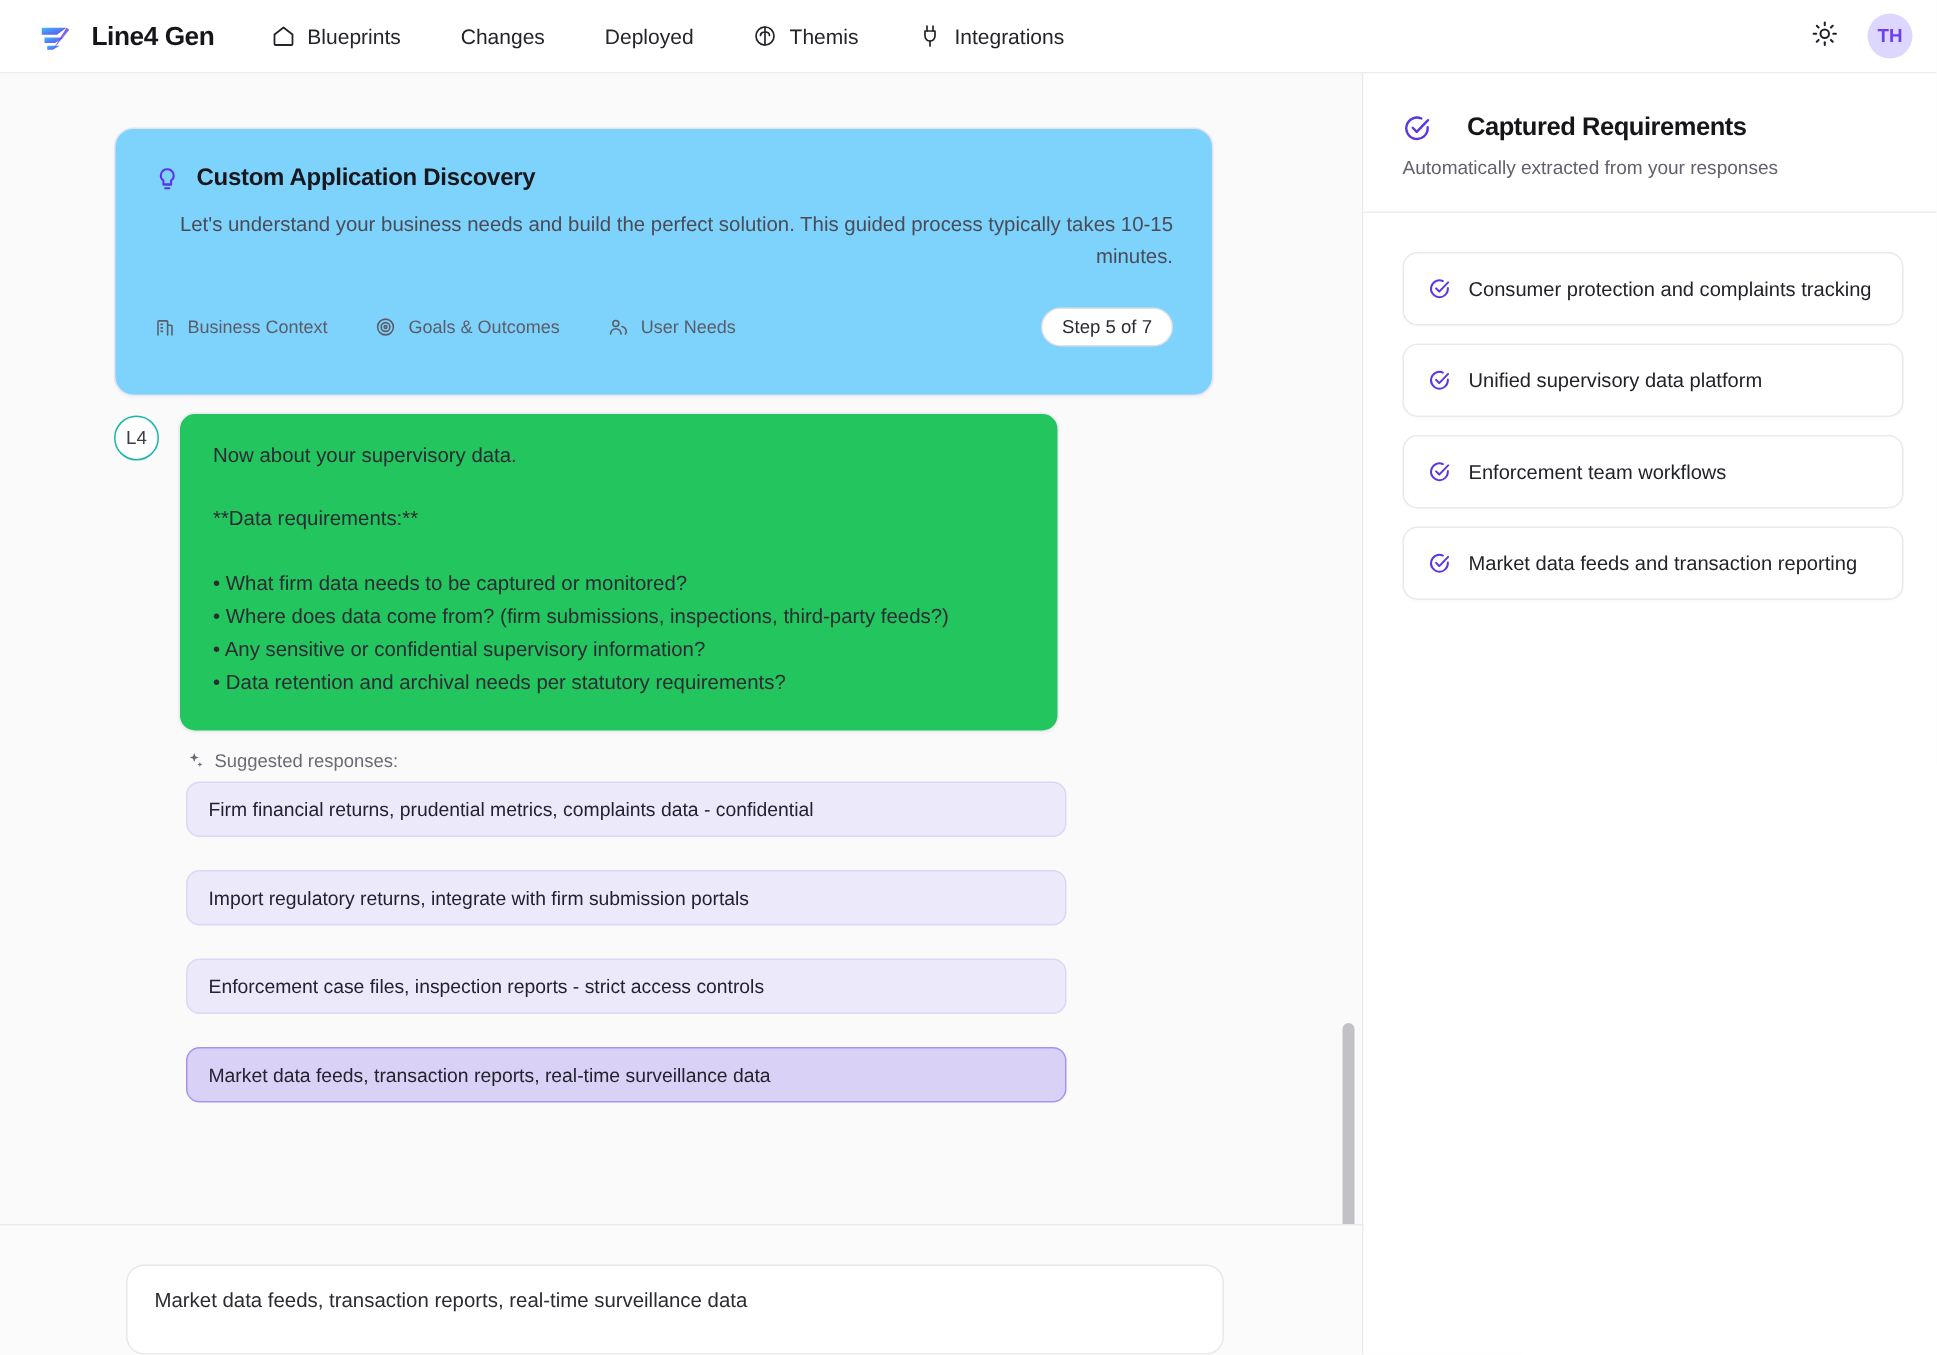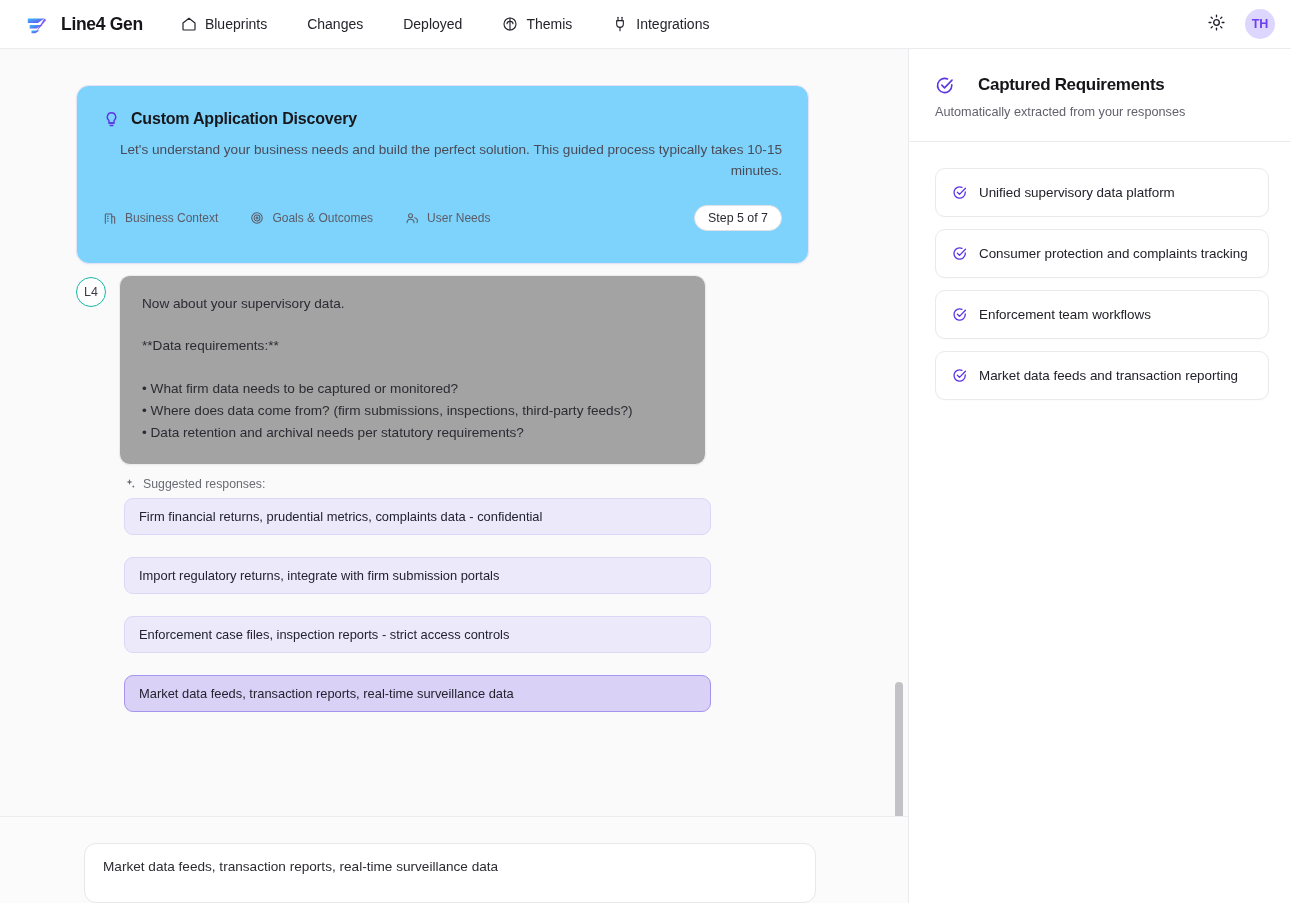--- a/index.html
+++ b/index.html
@@ -75,21 +75,21 @@
   
   .msg-row { display: flex; align-items: flex-start; gap: 13px; margin: 11px 0 0 76px; }
   .msg-avatar {
     width: 30px; height: 30px; border-radius: 50%;
     border: 1px solid #14b8a6; background: #fff;
     font-size: 12.5px; color: #3d3d47;
     display: flex; align-items: center; justify-content: center;
     flex: 0 0 auto; margin-top: 2px;
   }
   .bubble {
-    background: #a3a3a3; border: 1px solid #ebebf0; border-radius: 11px;
+    background: #22c55e; border: 1px solid #ebebf0; border-radius: 11px;
     padding: 18px 22px 20px 22px; width: 587px;
     box-shadow: 0 1px 2px rgba(20,20,40,.03);
   }
   .bubble p { font-size: 13.6px; color: #2b2b33; line-height: 1.5; }
   .bubble .spacer { height: 22px; }
   .bubble li { font-size: 13.6px; color: #2b2b33; line-height: 1.62; list-style: none; }
   .bubble li::before { content: "• "; }
 
   .sugg-label { margin: 12px 0 7px 124px; display: flex; align-items: center; gap: 7px; font-size: 12.3px; color: #6b6b76; }
   .sparkle { width: 12px; height: 12px; display:block; color:#6b6b76; }
@@ -276,20 +276,21 @@
 
         <div class="msg-row">
           <div class="msg-avatar">L4</div>
           <div class="bubble">
             <p>Now about your supervisory data.</p>
             <div class="spacer"></div>
             <p>**Data requirements:**</p>
             <div class="spacer"></div>
             <li>What firm data needs to be captured or monitored?</li>
             <li>Where does data come from? (firm submissions, inspections, third-party feeds?)</li>
+            <li>Any sensitive or confidential supervisory information?</li>
             <li>Data retention and archival needs per statutory requirements?</li>
           </div>
         </div>
 
         <div class="sugg-label">
           <span>
             <svg class="sparkle" viewBox="0 0 24 24" fill="currentColor">
               <path d="M11 2 l1.6 4.4 L17 8 l-4.4 1.6 L11 14 l-1.6-4.4 L5 8 l4.4-1.6 Z"></path>
               <path d="M18.5 14 l.9 2.4 2.4 .9 -2.4 .9 -.9 2.4 -.9 -2.4 -2.4 -.9 2.4 -.9 Z"></path>
             </svg>
@@ -329,30 +330,30 @@
       </div>
 
       <div class="rp-list">
         <div class="req-card">
           <span>
             <svg class="req-ico" viewBox="0 0 24 24" fill="none" stroke="currentColor" stroke-width="2.1" stroke-linecap="round" stroke-linejoin="round">
               <path d="M21.2 11.2 V12 a9 9 0 1 1-5.3-8.2"></path>
                 <path d="M8.6 11.6 L12 15 L21.5 5.2"></path>
             </svg>
           </span>
+          <span class="req-text">Consumer protection and complaints tracking</span>
+        </div>
+        <div class="req-card">
+          <span>
+            <svg class="req-ico" viewBox="0 0 24 24" fill="none" stroke="currentColor" stroke-width="2.1" stroke-linecap="round" stroke-linejoin="round">
+              <path d="M21.2 11.2 V12 a9 9 0 1 1-5.3-8.2"></path>
+                <path d="M8.6 11.6 L12 15 L21.5 5.2"></path>
+            </svg>
+          </span>
           <span class="req-text">Unified supervisory data platform</span>
-        </div>
-        <div class="req-card">
-          <span>
-            <svg class="req-ico" viewBox="0 0 24 24" fill="none" stroke="currentColor" stroke-width="2.1" stroke-linecap="round" stroke-linejoin="round">
-              <path d="M21.2 11.2 V12 a9 9 0 1 1-5.3-8.2"></path>
-                <path d="M8.6 11.6 L12 15 L21.5 5.2"></path>
-            </svg>
-          </span>
-          <span class="req-text">Consumer protection and complaints tracking</span>
         </div>
         <div class="req-card">
           <span>
             <svg class="req-ico" viewBox="0 0 24 24" fill="none" stroke="currentColor" stroke-width="2.1" stroke-linecap="round" stroke-linejoin="round">
               <path d="M21.2 11.2 V12 a9 9 0 1 1-5.3-8.2"></path>
                 <path d="M8.6 11.6 L12 15 L21.5 5.2"></path>
             </svg>
           </span>
           <span class="req-text">Enforcement team workflows</span>
         </div>

